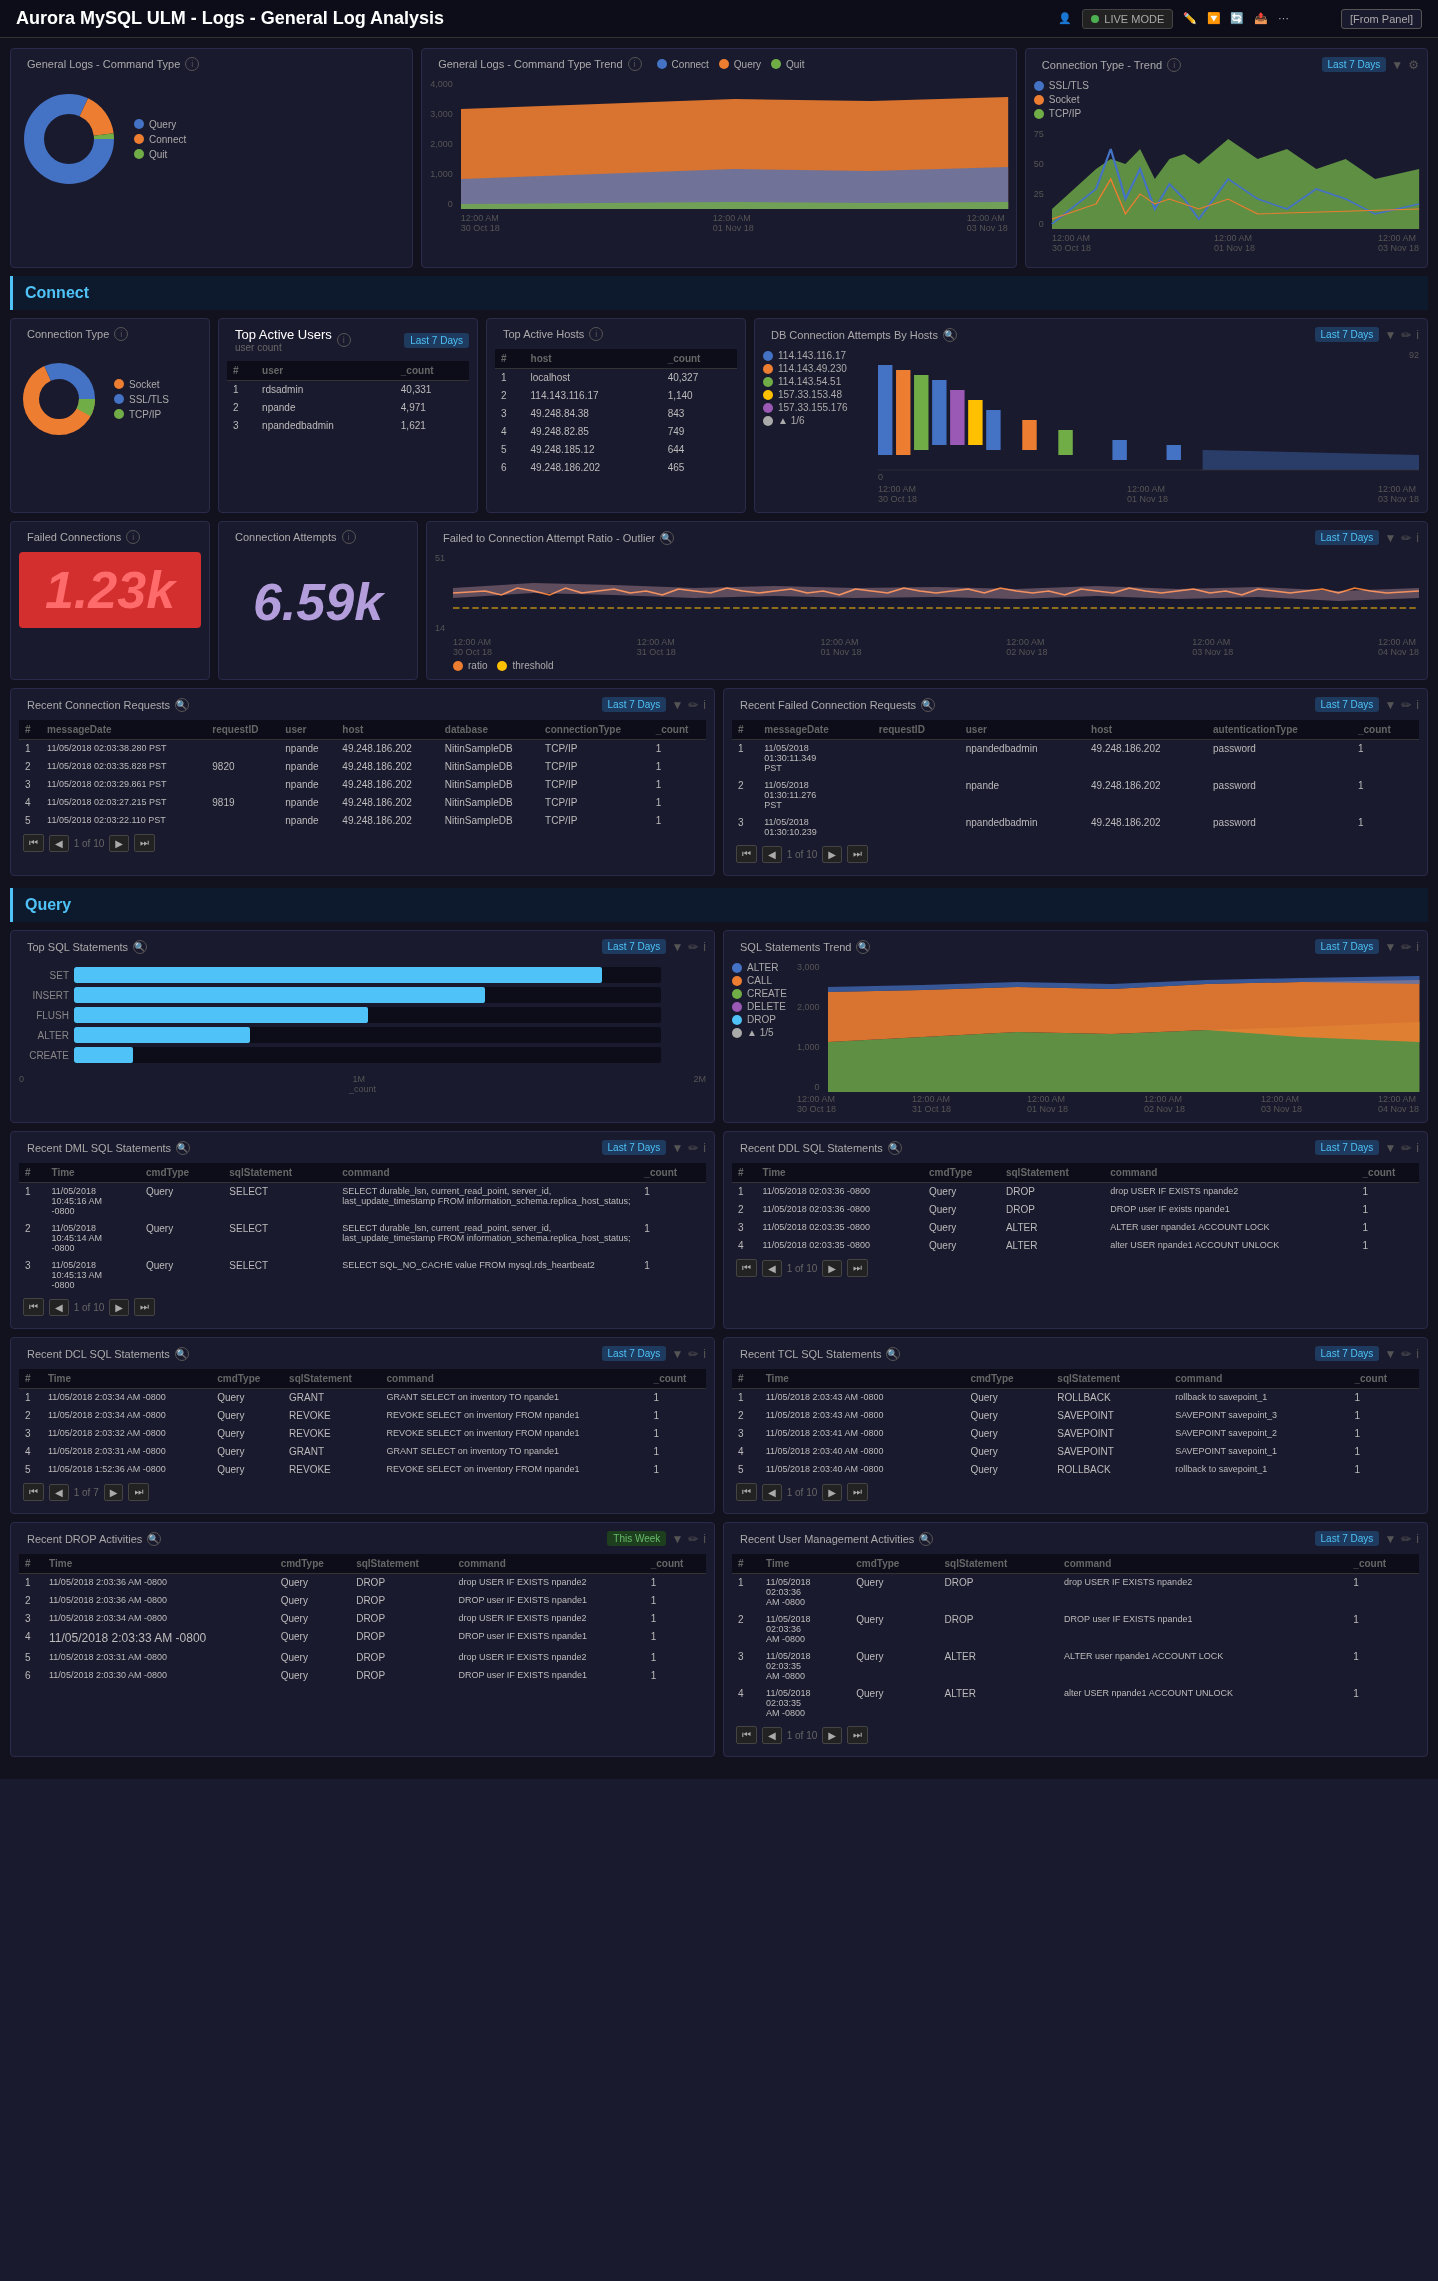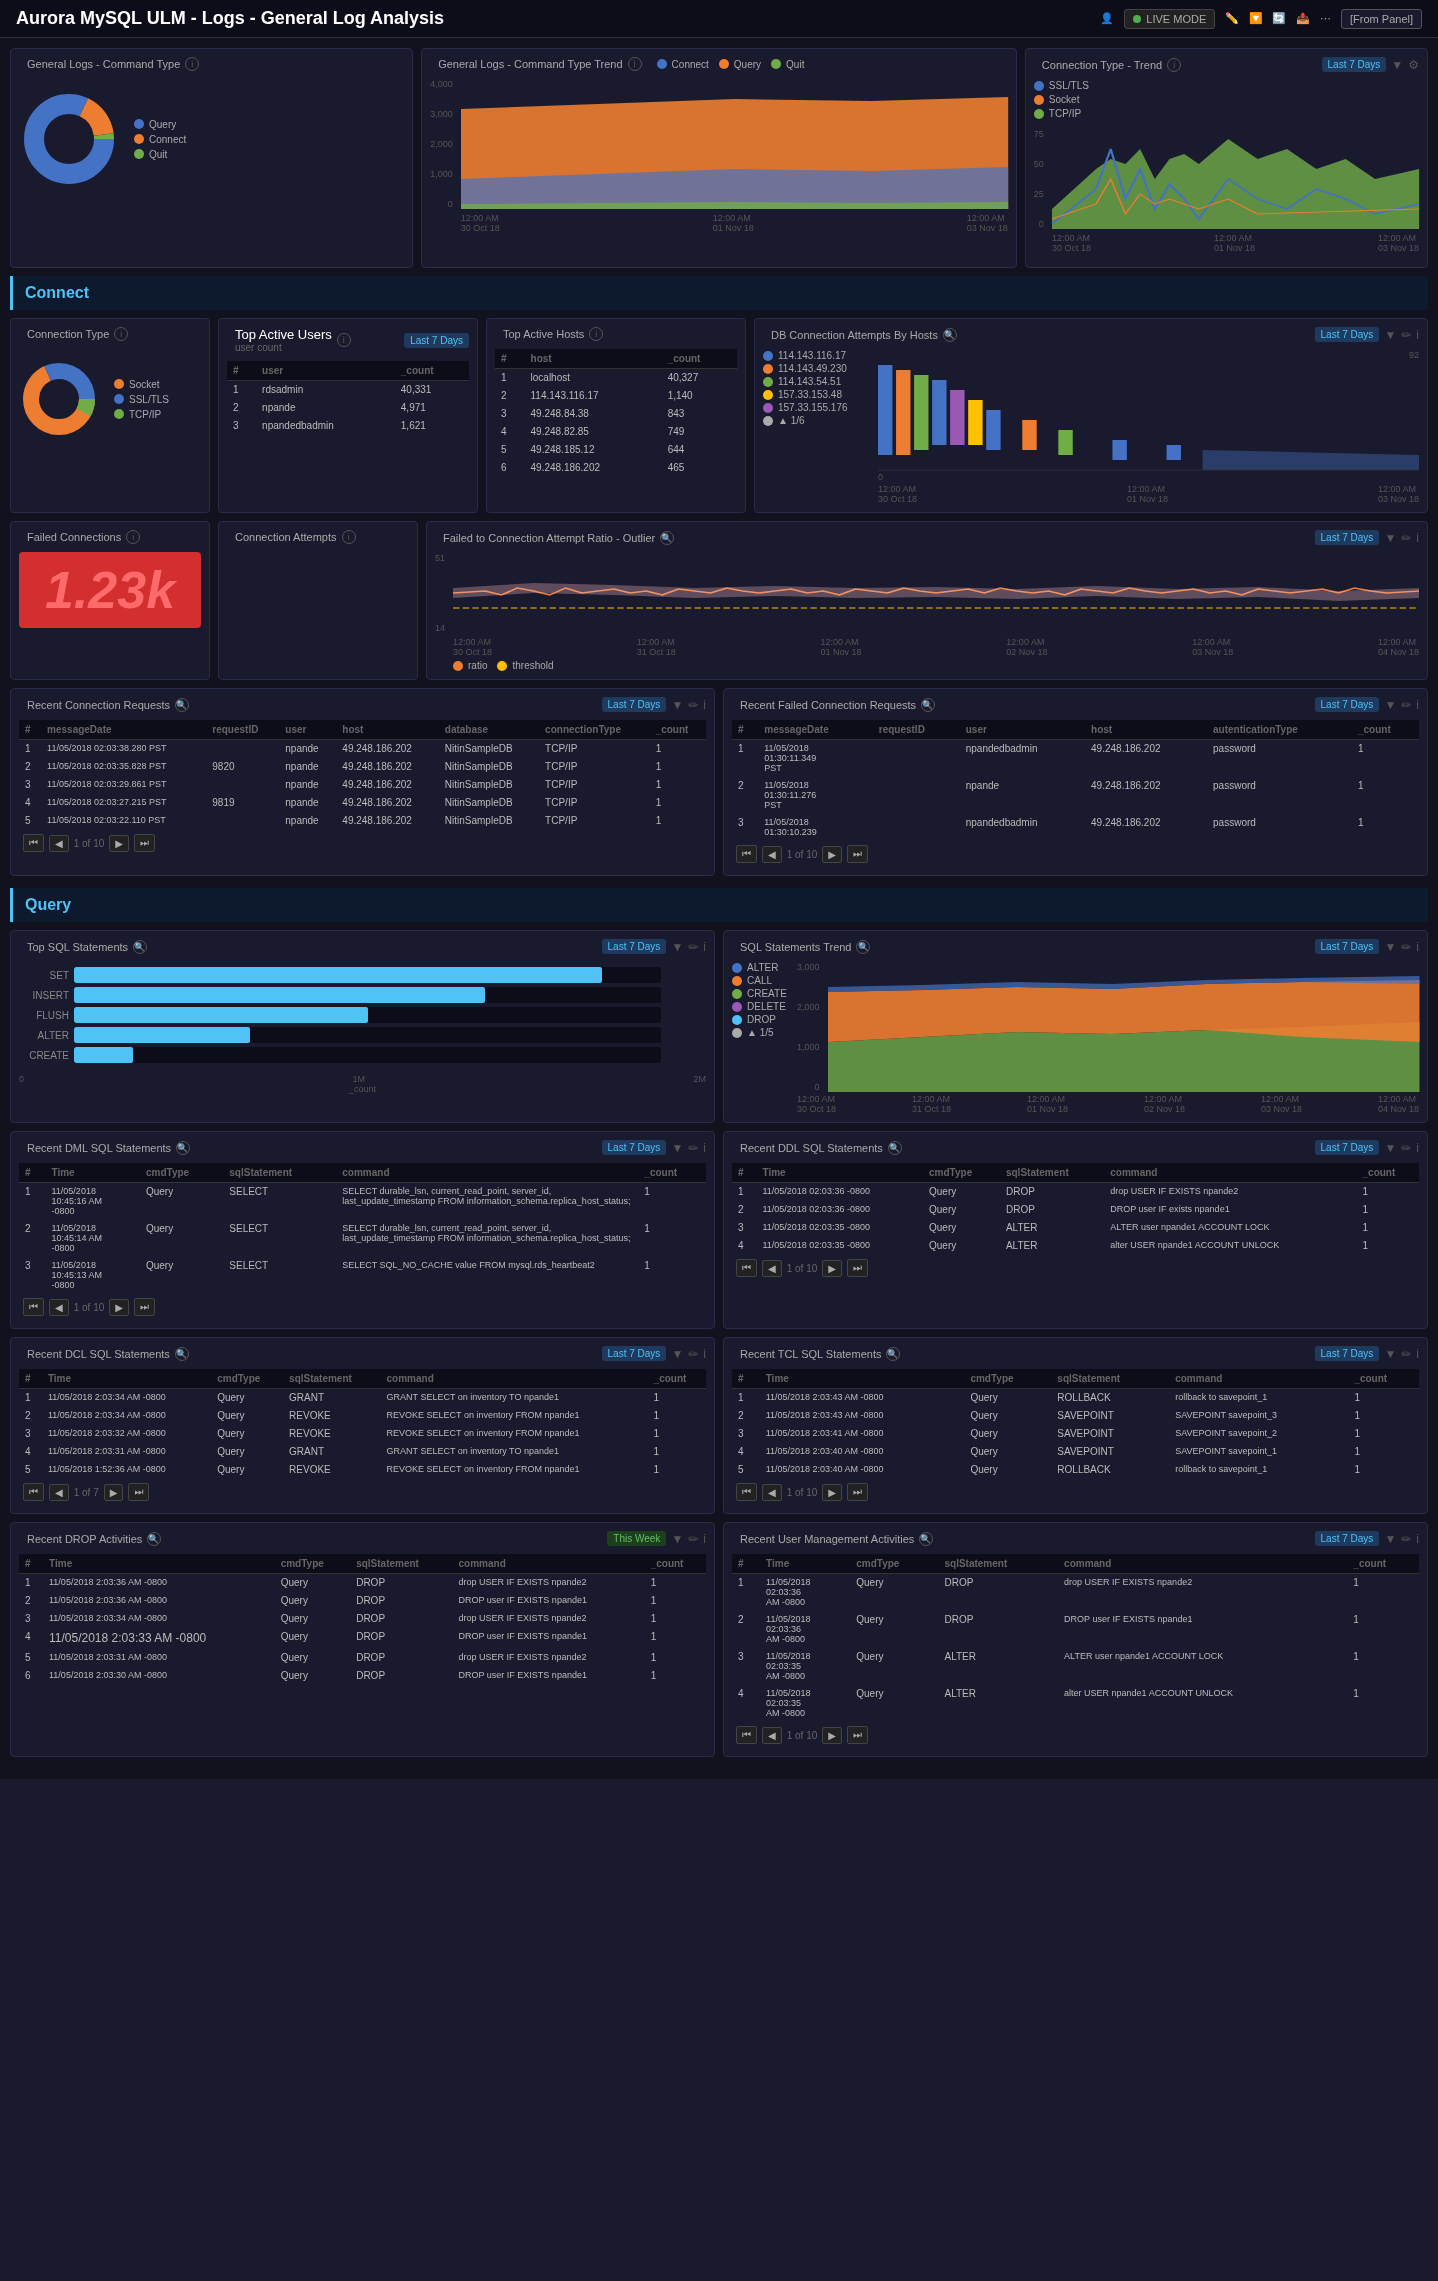--- a/index.html
+++ b/index.html
@@ -43,20 +43,21 @@
     }
     .live-dot { width: 8px; height: 8px; background: #4CAF50; border-radius: 50%; }
     .panel-btn {
       background: #1a1a2e;
       border: 1px solid #555;
       color: #aaa;
       padding: 3px 8px;
       border-radius: 3px;
       cursor: pointer;
       font-size: 11px;
+      margin-left: 42px;
     }
 
     .main-content {
       padding: 10px;
       background: #12121f;
     }
 
     
     .top-charts {
       display: flex;
@@ -647,20 +648,21 @@
         <div class="failed-bg">
           <div class="big-number-red">1.23k</div>
         </div>
       </div>
 
       <div class="metric-panel" style="flex:0 0 200px;">
         <div class="panel-title">
           <span>Connection Attempts</span>
           <span class="info-icon">i</span>
         </div>
+        <div class="big-number-purple">6.59k</div>
       </div>
 
       <div class="metric-panel" style="flex:1;">
         <div class="panel-title">
           <span>Failed to Connection Attempt Ratio - Outlier</span>
           <span class="info-icon">🔍</span>
           <span class="last-days-badge">Last 7 Days</span>
           <span class="icon-btn">▼</span>
           <span class="icon-btn">✏</span>
           <span class="icon-btn">i</span>

